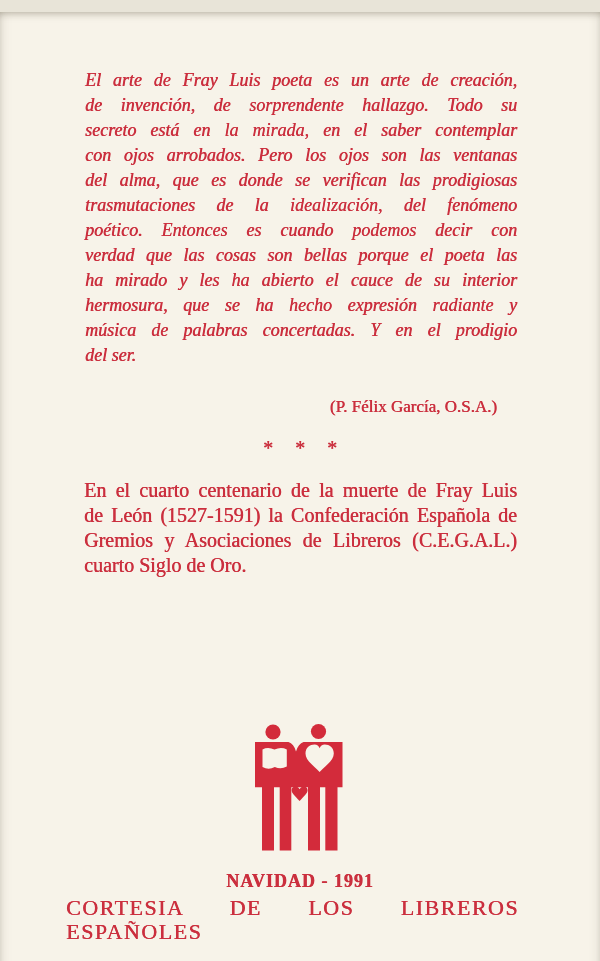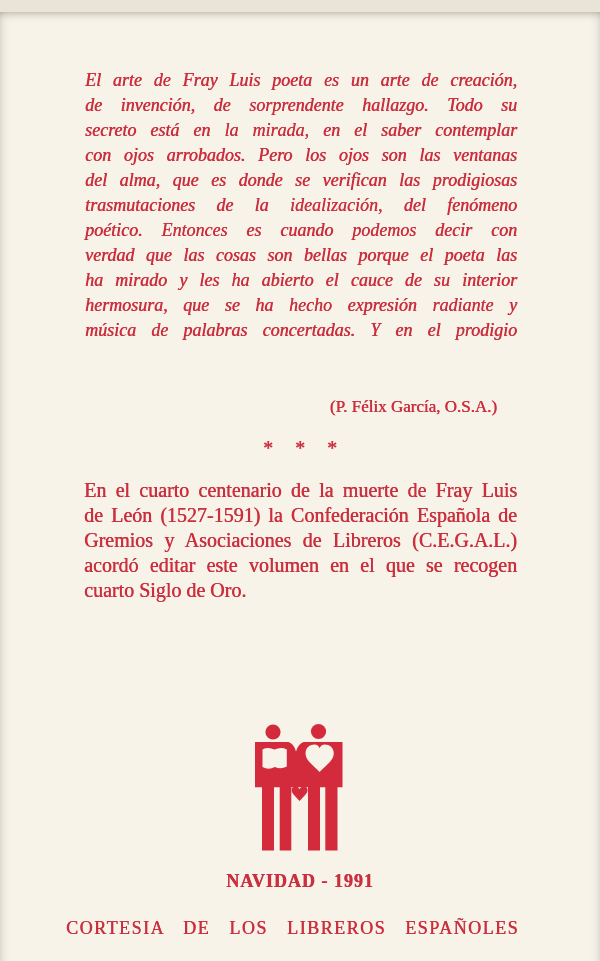--- a/index.html
+++ b/index.html
@@ -55,22 +55,22 @@
 
   
   .navidad{
     position:absolute;left:0;top:858px;width:600px;
     text-align:center;font-size:18px;line-height:22px;
     letter-spacing:1px;color:var(--red);
     text-shadow:0.45px 0 0 currentColor;
     font-weight:bold;
   }
   .cortesia{
-    position:absolute;left:66px;top:904px;width:453px;
-    font-size:18px;line-height:24px;letter-spacing:1.5px;
+    position:absolute;left:66px;top:884px;width:453px;
+    font-size:22px;line-height:24px;letter-spacing:1.5px;
     text-align:justify;text-align-last:justify;
     color:var(--red);
     text-shadow:0.45px 0 0 currentColor;
   }
 </style>
 </head>
 <body>
 
 <div class="page">
 
@@ -79,31 +79,31 @@
     <div class="jline">de invención, de sorprendente hallazgo. Todo su</div>
     <div class="jline">secreto está en la mirada, en el saber contemplar</div>
     <div class="jline">con ojos arrobados. Pero los ojos son las ventanas</div>
     <div class="jline">del alma, que es donde se verifican las prodigiosas</div>
     <div class="jline">trasmutaciones de la idealización, del fenómeno</div>
     <div class="jline">poético. Entonces es cuando podemos decir con</div>
     <div class="jline">verdad que las cosas son bellas porque el poeta las</div>
     <div class="jline">ha mirado y les ha abierto el cauce de su interior</div>
     <div class="jline">hermosura, que se ha hecho expresión radiante y</div>
     <div class="jline">música de palabras concertadas. Y en el prodigio</div>
+    <div class="endline">del ser.</div>
   </div>
 
   <div class="attribution">(P. Félix García, O.S.A.)</div>
 
   <div class="separator">* * *</div>
 
   <div class="centenary-block">
     <div class="jline">En el cuarto centenario de la muerte de Fray Luis</div>
     <div class="jline">de León (1527-1591) la Confederación Española de</div>
     <div class="jline">Gremios y Asociaciones de Libreros (C.E.G.A.L.)</div>
-    <div class="jline">acordó editar este volumen en el que se recogen</div>
     <div class="endline">cuarto Siglo de Oro.</div>
   </div>
 
   <svg class="logo" viewBox="0 0 104 150" xmlns="http://www.w3.org/2000/svg" aria-hidden="true">
     <g fill="#d32b3b">
 
       <circle cx="25" cy="20" r="7.6"></circle>
       <circle cx="70.5" cy="19.5" r="7.6"></circle>
 
       <path d="M7,30 L40.5,30 Q45.8,31.6 48,39.5 Q50.4,31.6 55.5,30 L94.5,30 L94.5,75.3 L7,75.3 Z"></path>

